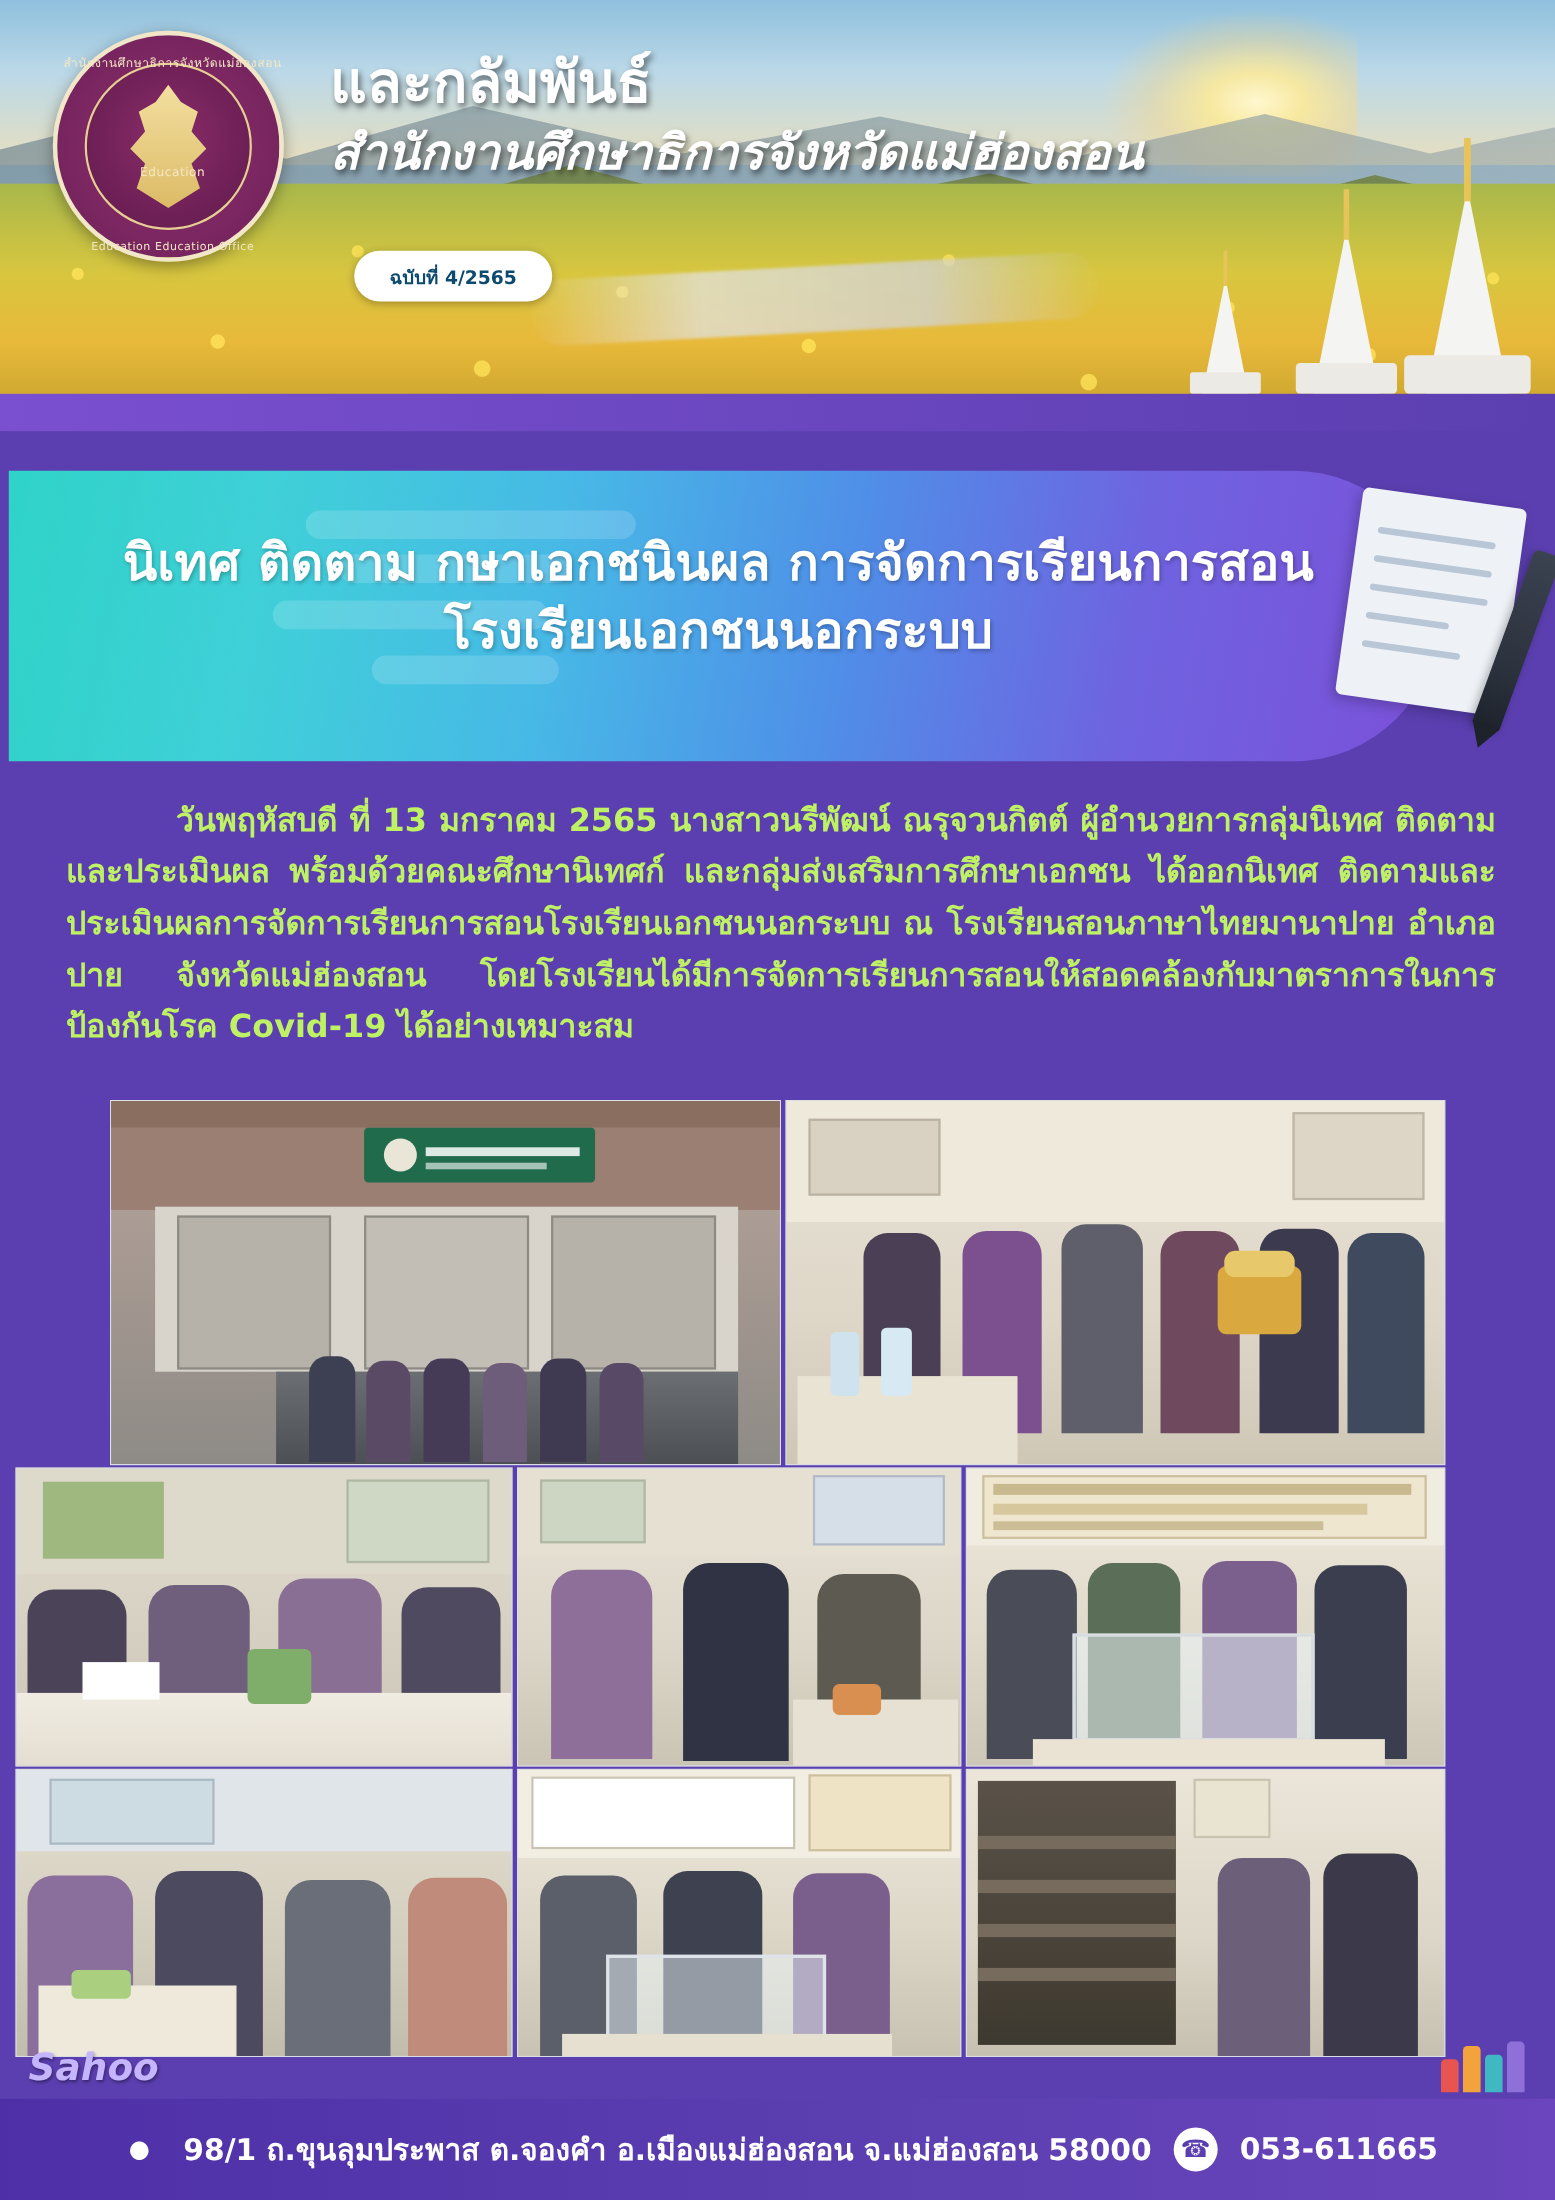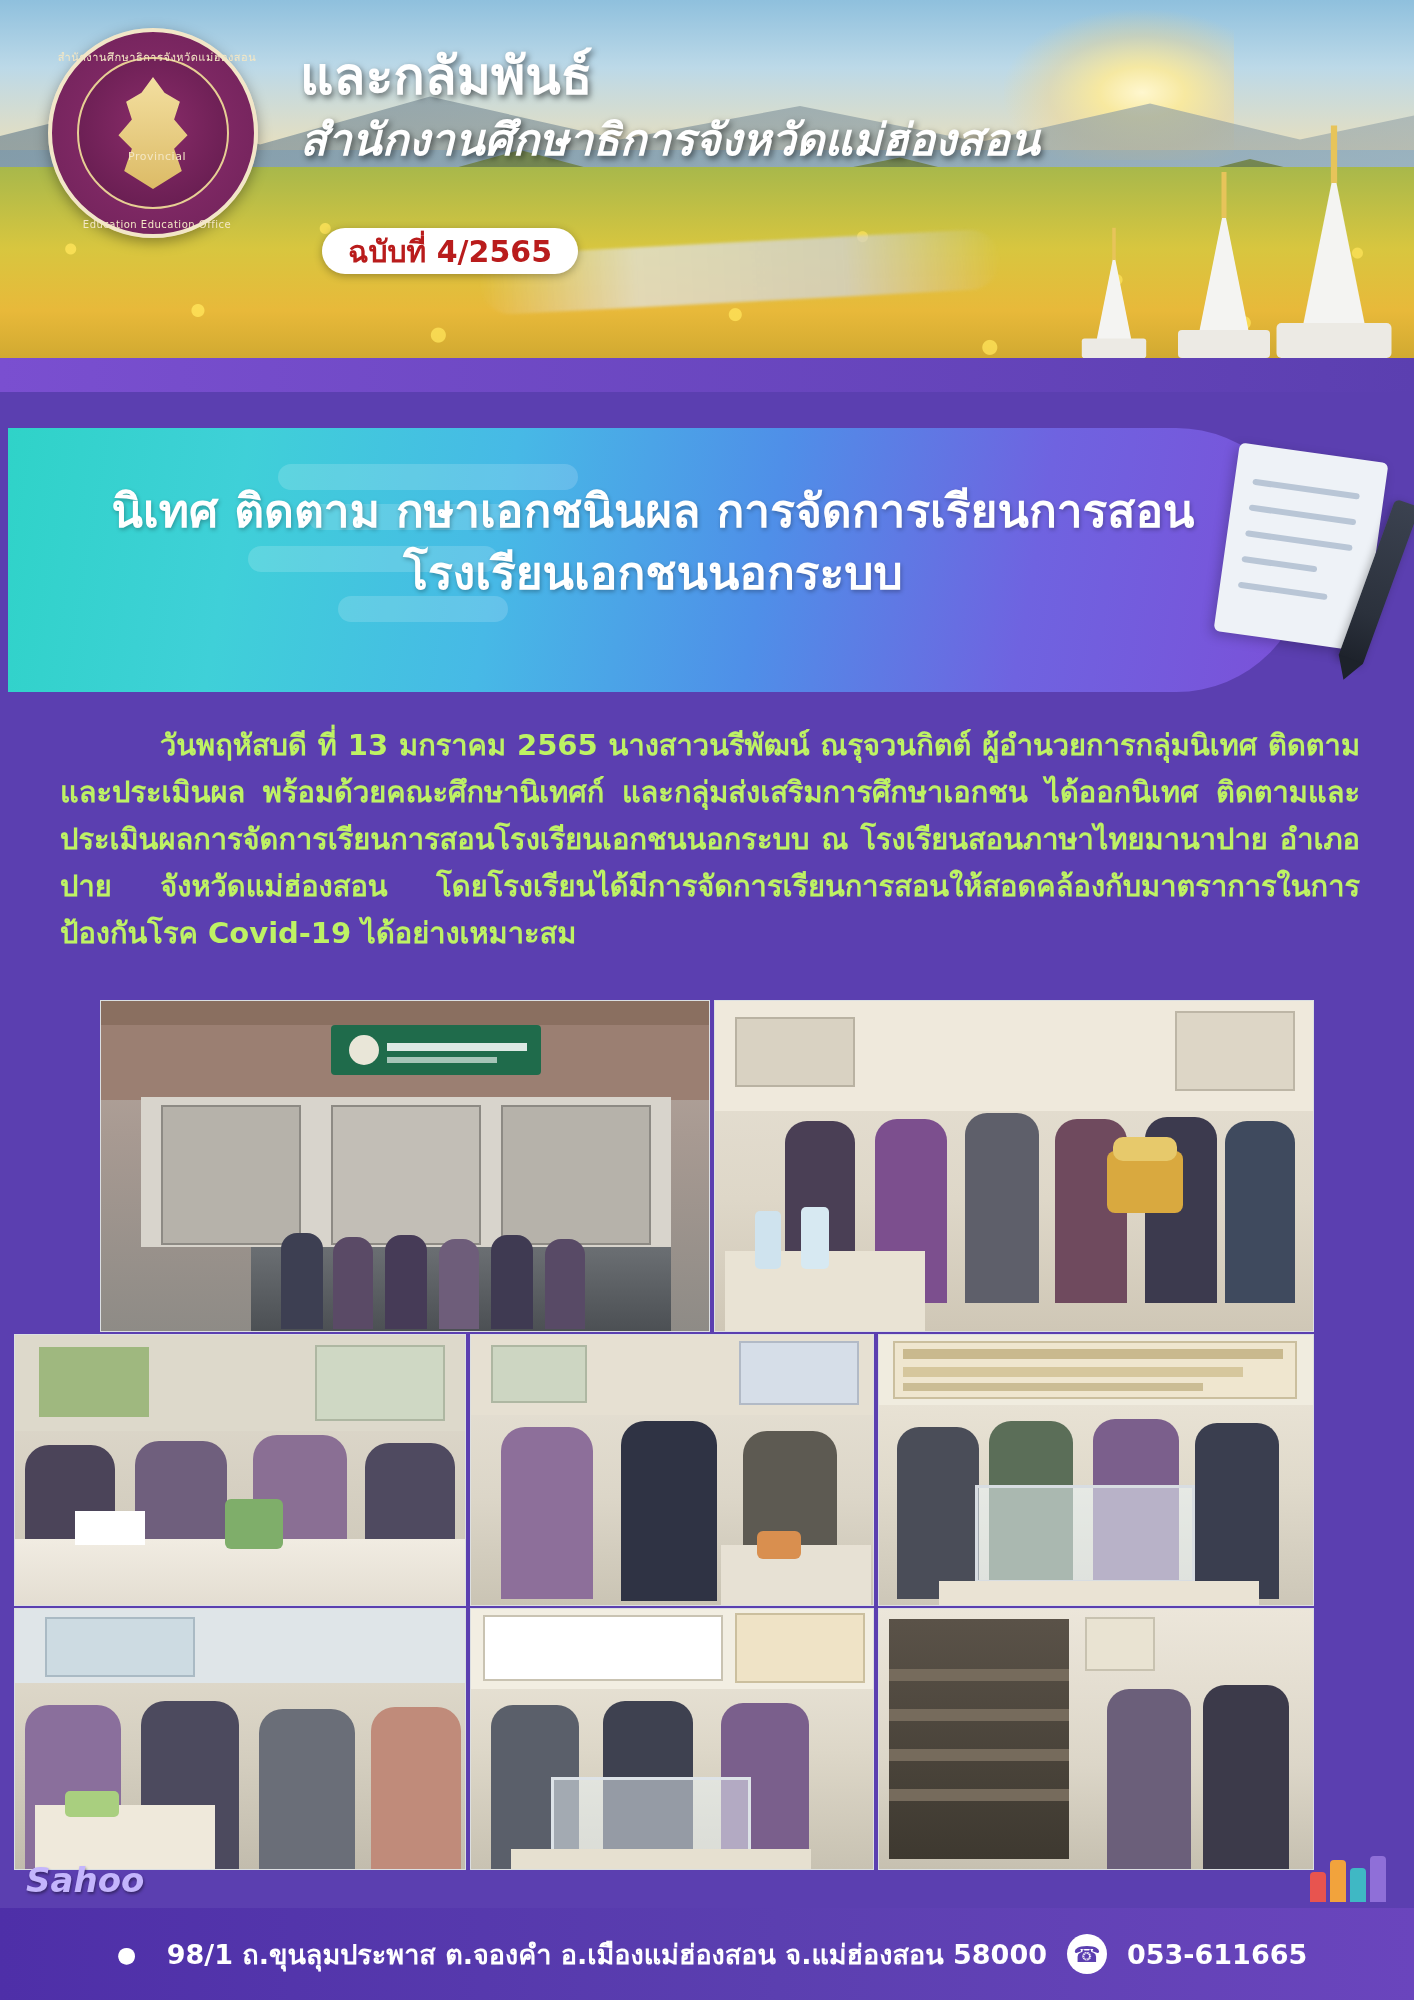--- a/index.html
+++ b/index.html
@@ -140,21 +140,21 @@
     margin-top: 10px;
     font-size: 44px; font-weight: 700; font-style: italic; color: #ffffff;
     text-shadow: 2px 3px 6px rgba(0,0,0,0.55);
     line-height: 1.15;
   }
   .issue-pill {
     position: absolute; left: 322px; top: 228px;
     min-width: 180px; height: 46px; padding: 16px 26px;
     background: #ffffff; border-radius: 23px;
     display: flex; align-items: center; justify-content: center;
-    font-size: 30px; font-weight: 700; color: #b91c1c;
+    font-size: 17px; font-weight: 700; color: #0c4a6e;
     box-shadow: 0 2px 8px rgba(0,0,0,0.3);
   }
 
   
   .divider {
     position: absolute; left: 0; top: 358px; width: 1414px; height: 34px;
     background: linear-gradient(90deg, #7a4fd0 0%, #5b3fb0 100%);
   }
 
   
@@ -290,21 +290,21 @@
         <div class="base"></div>
         <div class="tip"></div>
     </div>
 
     <div class="logo">
       <div class="logo-inner">
         <div class="logo-emblem"></div>
       </div>
       <div class="logo-ring-text">
         <span class="ring-top">สำนักงานศึกษาธิการจังหวัดแม่ฮ่องสอน</span>
-        <span class="ring-mid">Provincial</span>
+        <span class="ring-mid">Education</span>
         <span class="ring-bot">Education Education Office</span>
       </div>
     </div>
 
     <div class="hdr-titles">
       <div class="hdr-title">และกลัมพันธ์</div>
       <div class="hdr-subtitle">สำนักงานศึกษาธิการจังหวัดแม่ฮ่องสอน</div>
     </div>
 
     <div class="issue-pill">ฉบับที่ 4/2565</div>

